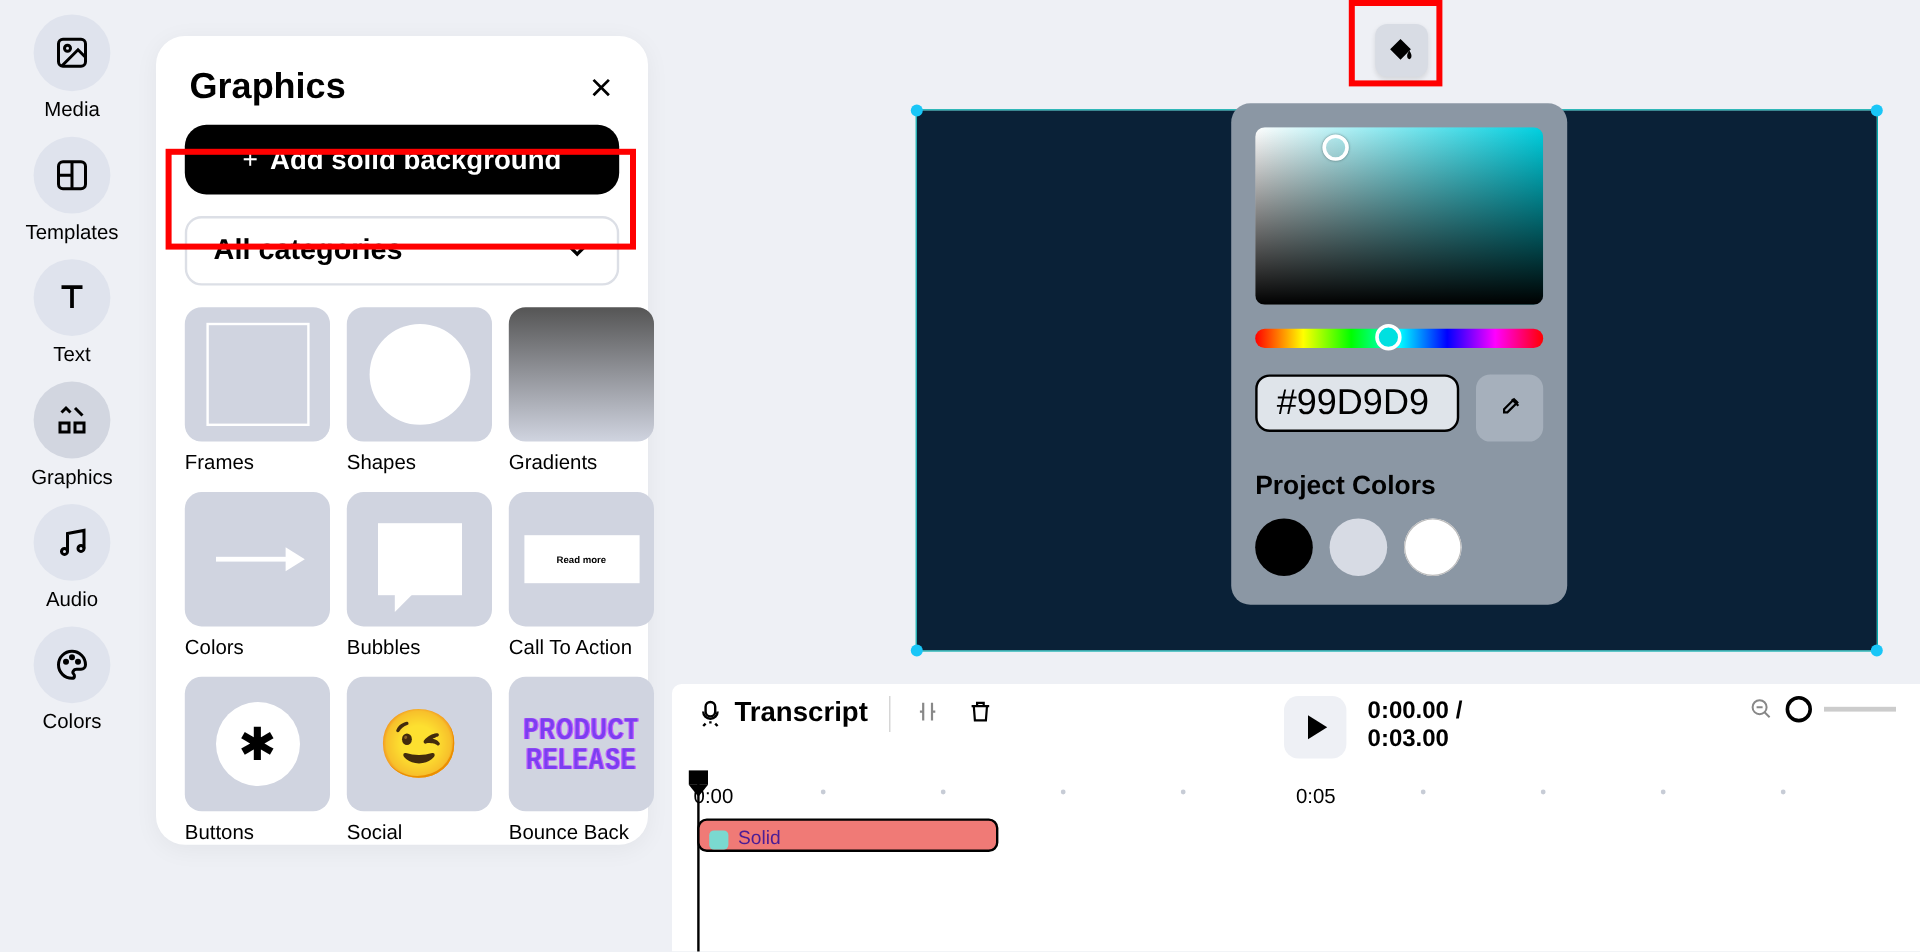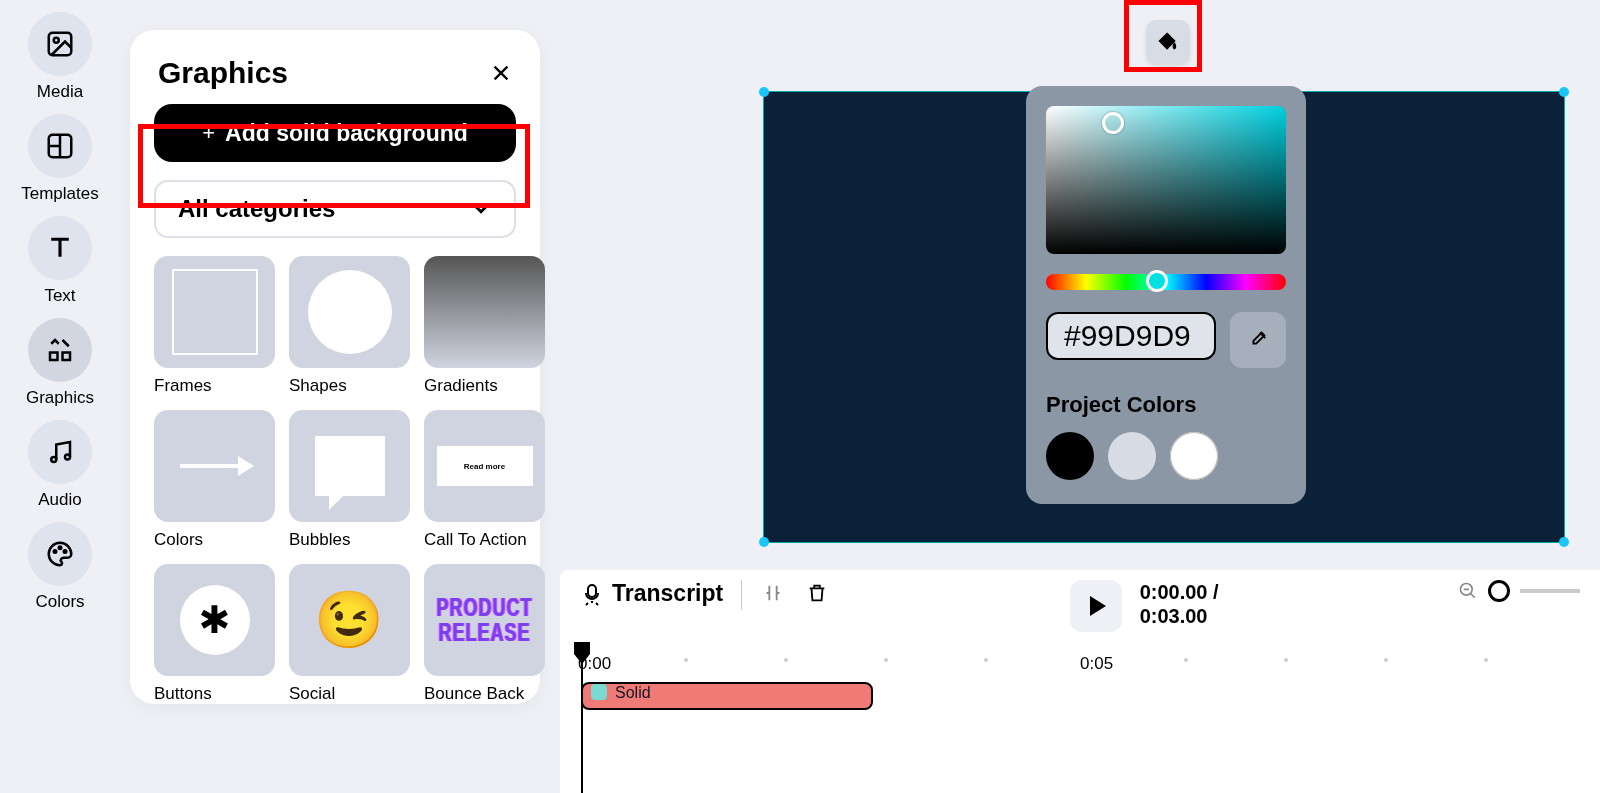--- a/index.html
+++ b/index.html
@@ -83,21 +83,21 @@
   .zoom-track { width:60px; height:4px; background:#ccc; position:relative; }
   .zoom-thumb { width:22px; height:22px; border:3px solid #000; border-radius:50%; background:#fff; }
 
   .ruler { position: relative; height: 40px; margin-top: 2px; }
   .ruler-tick { position:absolute; top:10px; font-size:17px; color:#000; }
   .ruler-dot { position:absolute; top:14px; width:4px; height:4px; border-radius:50%; background:#c7ccd6; }
   .playhead { position:absolute; left:21px; top:0; width:2px; height:170px; background:#000; }
   .playhead::before { content:""; position:absolute; left:-7px; top:-2px; width:16px; height:12px; background:#000; }
   .playhead::after { content:""; position:absolute; left:-7px; top:10px; width:0; height:0; border-left:8px solid transparent; border-right:8px solid transparent; border-top:10px solid #000; }
 
-  .clip { position:absolute; left:21px; top:112px; width:292px; height:28px; border:2px solid #000; border-radius:8px; background:#f07a76; color:#0f172a; font-size:16px; display:flex; align-items:flex-start; padding:0 8px; gap:8px; }
+  .clip { position:absolute; left:21px; top:112px; width:251px; height:28px; border:2px solid #000; border-radius:8px; background:#f07a76; color:#4c1d95; font-size:16px; display:flex; align-items:flex-end; padding:0 8px; gap:8px; }
   .clip-sw { width:16px; height:16px; border-radius:4px; background:#7ad9d0; }
 
   svg { display:block; }
 </style>
 </head>
 <body>
 
 <div class="left-nav">
   <div class="nav-item">
     <div class="nav-circle">

